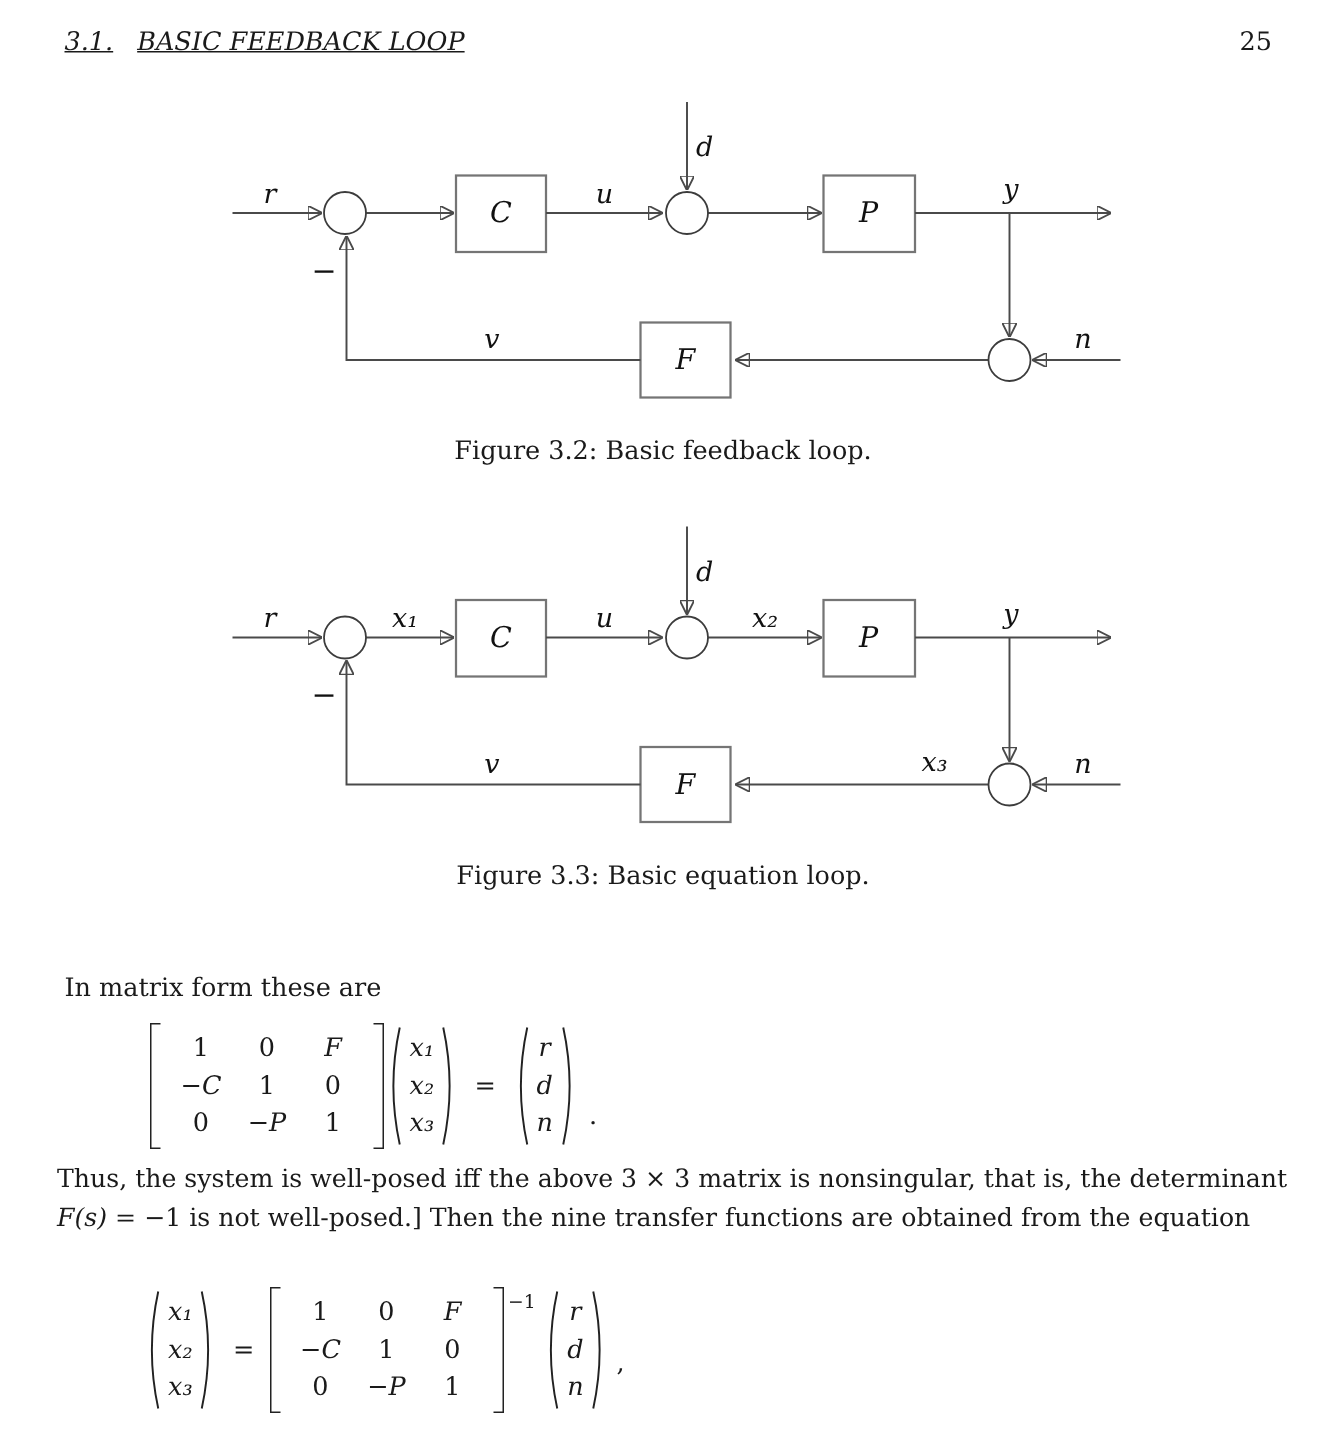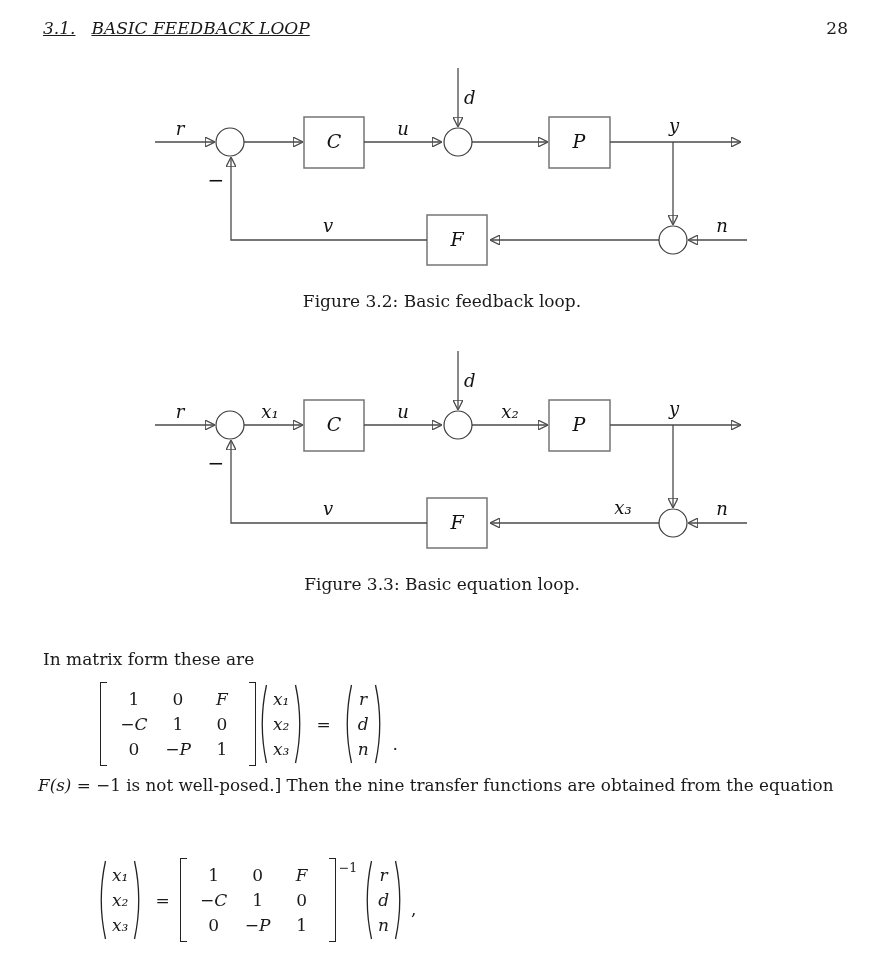--- a/index.html
+++ b/index.html
@@ -54,21 +54,21 @@
   .para { position:absolute; left:38px; top:772px; font-size:16.8px; line-height:26px; white-space:nowrap; }
 </style>
 </head>
 <body>
 
 <div class="page">
 
   <div class="hdr-left">
     <span class="num">3.1.</span><span>BASIC FEEDBACK LOOP</span>
   </div>
-  <div class="hdr-right">28</div>
+  <div class="hdr-right">25</div>
 
   <svg class="dsvg d1" viewBox="0 0 660 220">
     <defs>
       <marker id="a1" viewBox="0 0 10 10" refX="9" refY="5" markerWidth="7.5" markerHeight="7.5" orient="auto-start-reverse">
         <path d="M0,0 L10,5 L0,10 z" fill="#222" stroke="none"></path>
       </marker>
     </defs>
     <rect x="174" y="57" width="60" height="51"></rect>
     <rect x="419" y="57" width="61" height="51"></rect>
     <rect x="297" y="155" width="60" height="50"></rect>
@@ -178,20 +178,21 @@
         <span>n</span>
       </div>
       <svg class="paren" width="12" height="84">
           <path d="M1.5,3 Q10,42 1.5,81" fill="none" stroke="#222" stroke-width="1.3"></path>
         </svg>
     </div>
     <div class="punct1">.</div>
   </div>
 
   <div class="para">
+    <div><span data-mstyle="u">Thus, the system is well-posed iff the above 3 × 3 matrix is nonsingular, that is, the determinant</span></div>
     <div><span data-mstyle="i">F(s)</span><span data-mstyle="u"> = −1 is not well-posed.]  Then the nine transfer functions are obtained from the equation</span></div>
   </div>
 
   <div class="eq eq2">
     <div class="vec">
       <svg class="paren" width="12" height="84">
           <path d="M10.5,3 Q2,42 10.5,81" fill="none" stroke="#222" stroke-width="1.3"></path>
         </svg>
       <div class="vcol">
         <span>x₁</span>

